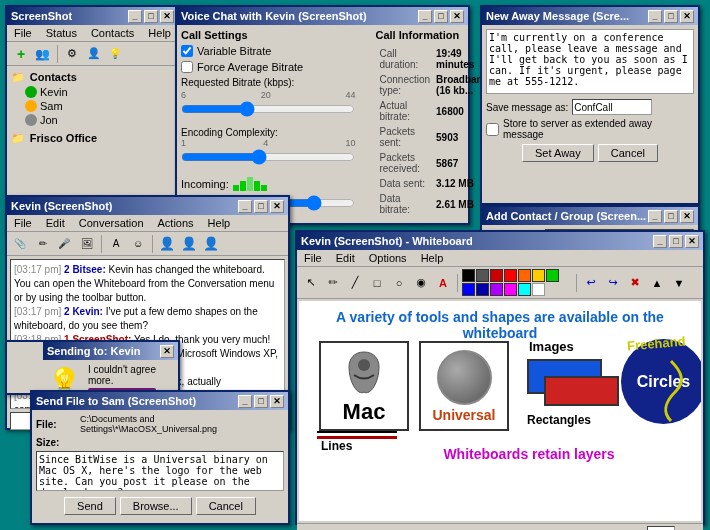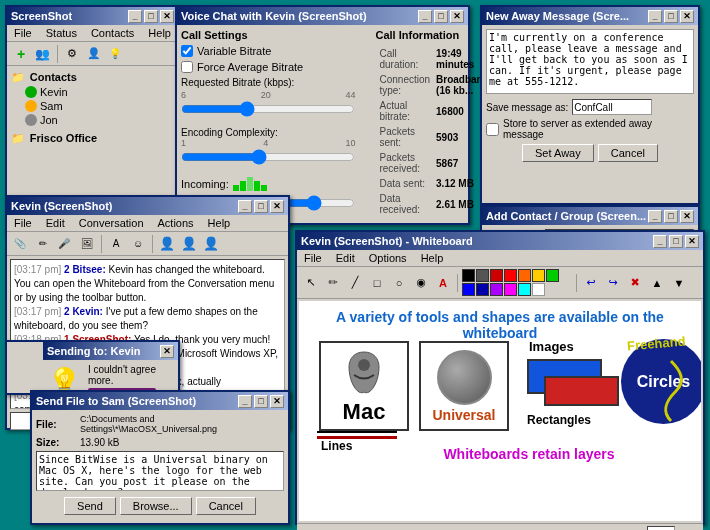--- a/index.html
+++ b/index.html
@@ -619,21 +619,21 @@
         </tr>
         <tr>
           <td>Packets received:</td>
           <td>5867</td>
         </tr>
         <tr>
           <td>Data sent:</td>
           <td>3.12 MB</td>
         </tr>
         <tr>
-          <td>Data received:</td>
+          <td>Data bitrate:</td>
           <td>2.61 MB</td>
         </tr>
       </tbody>
         </table>
     </div>
   </div>
 </div>
 
 <div class="window" id="win-away">
   <div class="title-bar">
@@ -758,21 +758,20 @@
       <div class="win-btn">✕</div>
     </div>
   </div>
   <div class="win-content">
     <div class="field-row">
       <span class="field-label">File:</span>
       <span class="field-value" style="font-size:9px;">C:\Documents and Settings\*\MacOSX_Universal.png</span>
     </div>
     <div class="field-row">
       <span class="field-label">Size:</span>
-      <span class="field-value">13.90 kB</span>
     </div>
     <textarea class="file-textarea" style="">Since BitWise is a Universal binary on Mac OS X, here's the logo for the web site. Can you post it please on the download page?</textarea>
     <div class="send-file-btns">
       <button class="win-btn-large">Send</button>
       <button class="win-btn-large">Browse...</button>
       <button class="win-btn-large">Cancel</button>
     </div>
   </div>
 </div>
 

